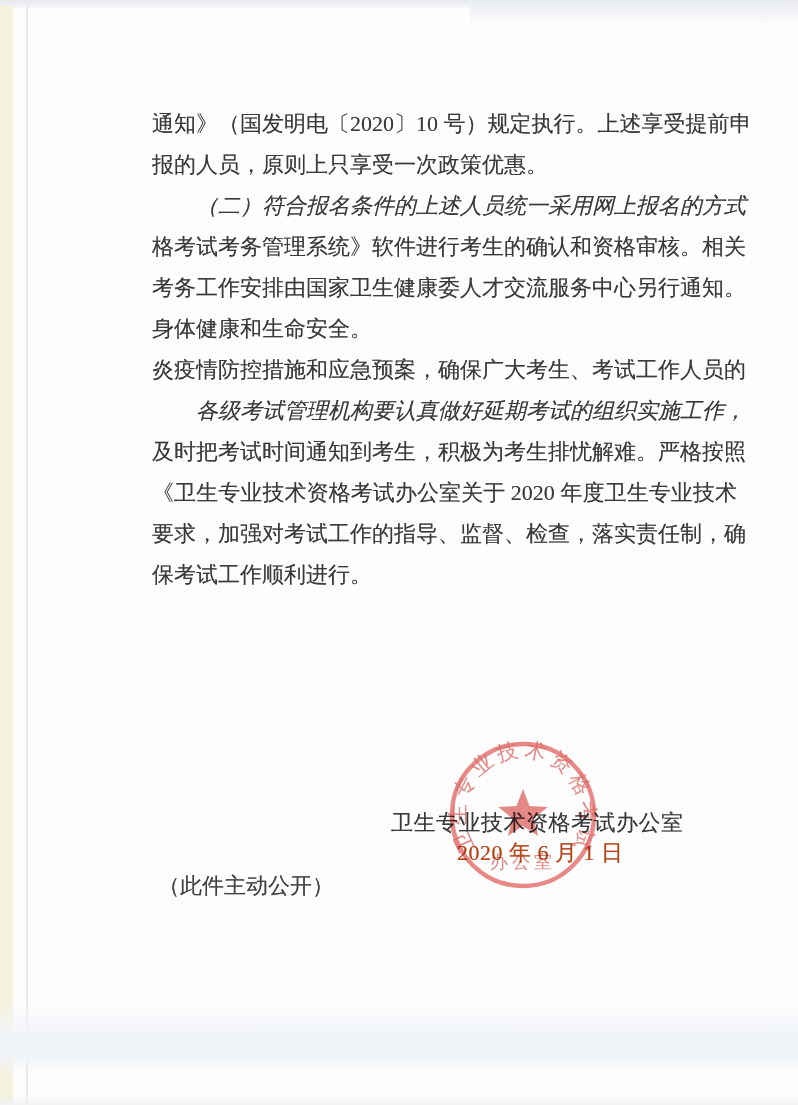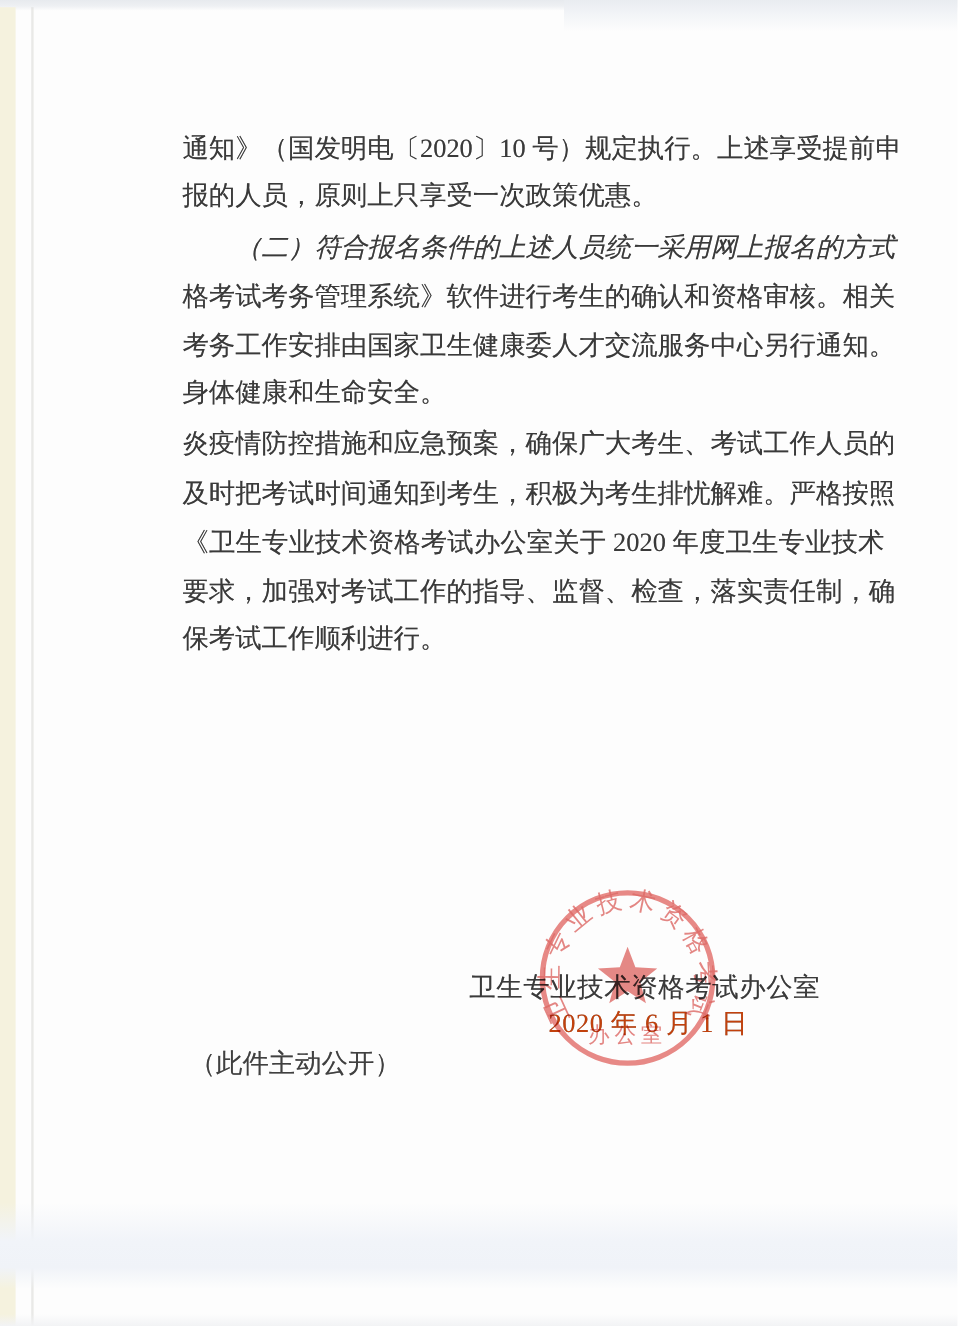--- a/index.html
+++ b/index.html
@@ -39,21 +39,21 @@
   .doc-text {
     position: absolute; top: 103px; left: 128px; width: 585px; margin-left: 24px;
   }
   .line {
     width: 585px; height: 41px; line-height: 41px;
     font-size: 22px; color: #3a3a3a;
     text-align: justify; text-align-last: justify;
     white-space: nowrap;
     text-shadow: 0 0 0.5px rgba(70,70,70,0.55);
   }
-  .line.end { text-align: center; text-align-last: left; font-family: Liberation Mono, monospace; }
+  .line.end { text-align: center; text-align-last: left; }
   .line.ind { padding-left: 44px; font-style: italic; }
   
   .sig-name {
     position: absolute; top: 808px; left: 391px;
     font-size: 22px; color: #3a3a3a; letter-spacing: 0.5px;
     text-shadow: 0 0 0.5px rgba(70,70,70,0.55);
   }
   .sig-date {
     position: absolute; top: 838px; left: 457px;
     font-size: 22px; color: #c2410c; letter-spacing: 0.5px;
@@ -83,20 +83,21 @@
 <div class="scan-bottom-edge"></div>
 
 <div class="doc-text">
   <div class="line">通知》（国发明电〔2020〕10 号）规定执行。上述享受提前申</div>
   <div class="line end">报的人员，原则上只享受一次政策优惠。</div>
   <div class="line ind">（二）符合报名条件的上述人员统一采用网上报名的方式</div>
   <div class="line">格考试考务管理系统》软件进行考生的确认和资格审核。相关</div>
   <div class="line">考务工作安排由国家卫生健康委人才交流服务中心另行通知。</div>
   <div class="line end">身体健康和生命安全。</div>
   <div class="line">炎疫情防控措施和应急预案，确保广大考生、考试工作人员的</div>
+  <div class="line ind">各级考试管理机构要认真做好延期考试的组织实施工作，</div>
   <div class="line">及时把考试时间通知到考生，积极为考生排忧解难。严格按照</div>
   <div class="line">《卫生专业技术资格考试办公室关于 2020 年度卫生专业技术</div>
   <div class="line">要求，加强对考试工作的指导、监督、检查，落实责任制，确</div>
   <div class="line end">保考试工作顺利进行。</div>
 </div>
 
 <div class="sig-name">卫生专业技术资格考试办公室</div>
 <div class="sig-date">2020 年 6 月 1 日</div>
 
 <div class="doc-note">（此件主动公开）</div>

